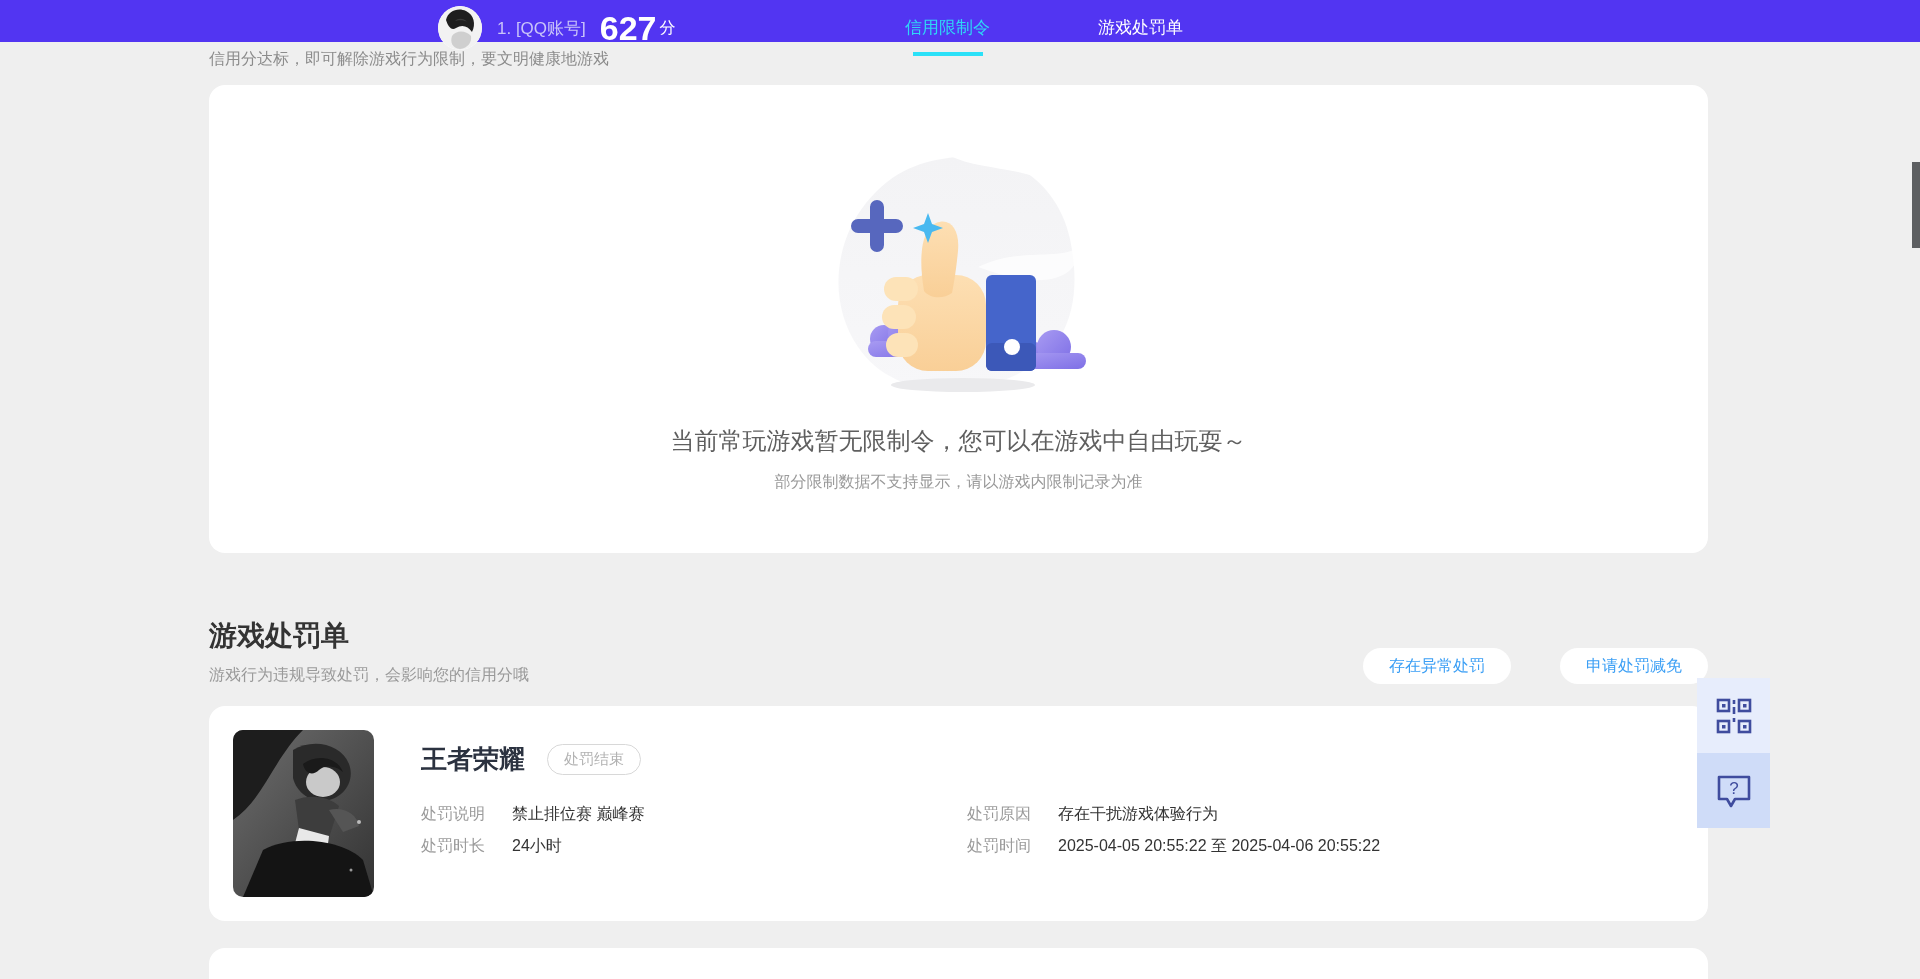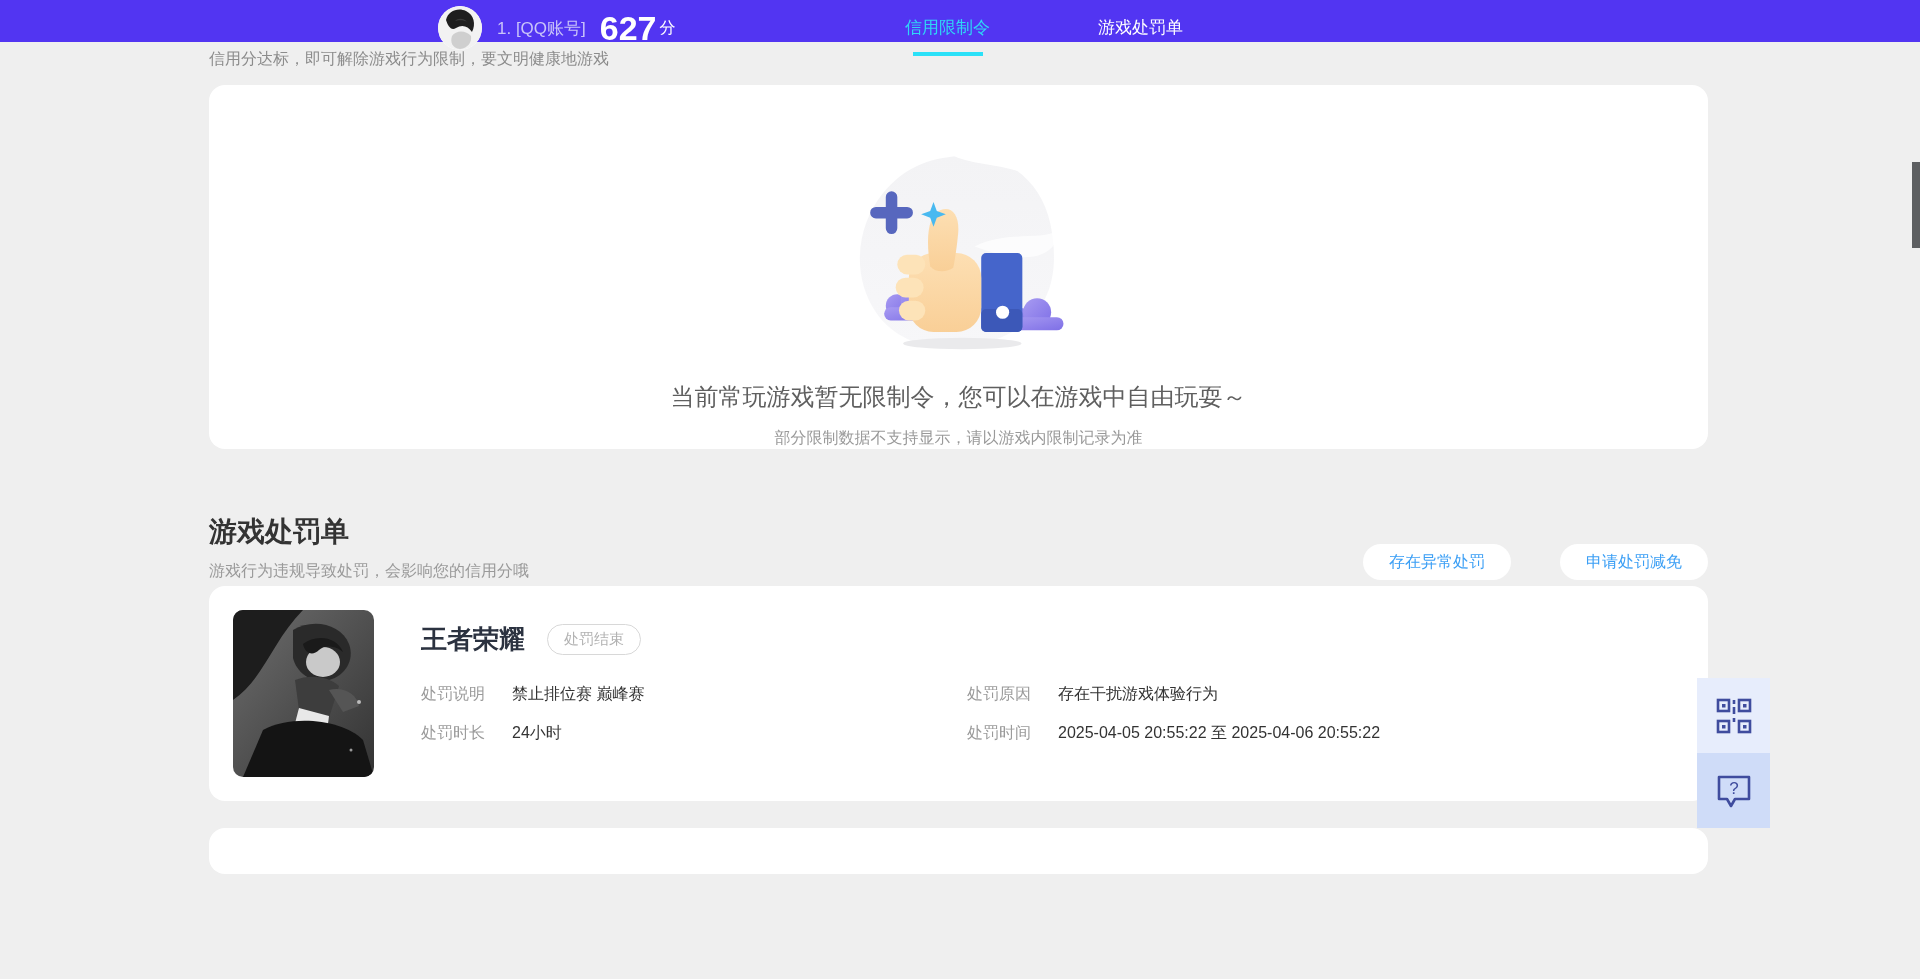--- a/index.html
+++ b/index.html
@@ -24,46 +24,46 @@
   .tab.active::after {
     content:''; position:absolute; bottom:0; left:50%; transform:translateX(-50%);
     width:70px; height:4px; background:#2be1f8;
   }
 
   
   .notice { margin:7px 0 0 209px; color:#8c8c8c; font-size:16px; }
 
   
   .limit-card {
-    margin:15px 0 0 209px; width:1499px; height:364px;
+    margin:15px 0 0 209px; width:1499px; height:468px;
     background:#fff; border-radius:16px;
     display:flex; flex-direction:column; align-items:center;
   }
   .illu { margin-top:66px; width:262px; height:248px; }
   .empty-title { margin-top:26px; font-size:24px; color:#5f5f5f; }
   .empty-hint { margin-top:15px; font-size:16px; color:#9a9a9a; }
 
   
   .section-head { margin:64px 0 0 209px; width:1499px; display:flex; justify-content:space-between; align-items:flex-end; }
   .sh-title { font-size:28px; font-weight:700; color:#333; }
   .sh-sub { margin-top:10px; font-size:16px; color:#9a9a9a; }
   .sh-buttons { display:flex; gap:49px; padding-bottom:2px; }
   .pill-btn {
     height:36px; line-height:36px; padding:0 26px; border-radius:18px;
     background:#fff; color:#3b9ff5; font-size:16px; cursor:pointer; white-space:nowrap;
   }
 
   
-  .penalty-card { margin:4px 0 0 209px; width:1499px; height:215px; background:#fff; border-radius:16px; position:relative; }
+  .penalty-card { margin:20px 0 0 209px; width:1499px; height:215px; background:#fff; border-radius:16px; position:relative; }
   .thumb { position:absolute; left:24px; top:24px; width:141px; height:167px; border-radius:10px; overflow:hidden; }
   .pc-content { position:absolute; left:212px; top:36px; right:30px; }
   .pc-title-row { display:flex; align-items:center; }
   .pc-title { font-size:26px; font-weight:700; color:#2b3240; }
   .badge { margin-left:22px; border:1px solid #d8d8d8; color:#b2b2b2; border-radius:17px; padding:5px 16px; font-size:15px; }
-  .fields { margin-top:27px; display:grid; grid-template-columns:546px 1fr; row-gap:18px; }
+  .fields { margin-top:27px; display:grid; grid-template-columns:546px 1fr; row-gap:11px; }
   .field { display:flex; font-size:16px; align-items:baseline; }
   .f-label { color:#9a9a9a; width:91px; flex:none; }
   .f-value { color:#333; font-weight:500; }
 
   
   .next-card { margin:27px 0 0 209px; width:1499px; height:46px; background:#fff; border-radius:16px; }
 
   
   .float-widget { position:absolute; left:1697px; top:678px; width:73px; z-index:10; }
   .fw-cell { width:73px; height:75px; display:flex; align-items:center; justify-content:center; cursor:pointer; }

